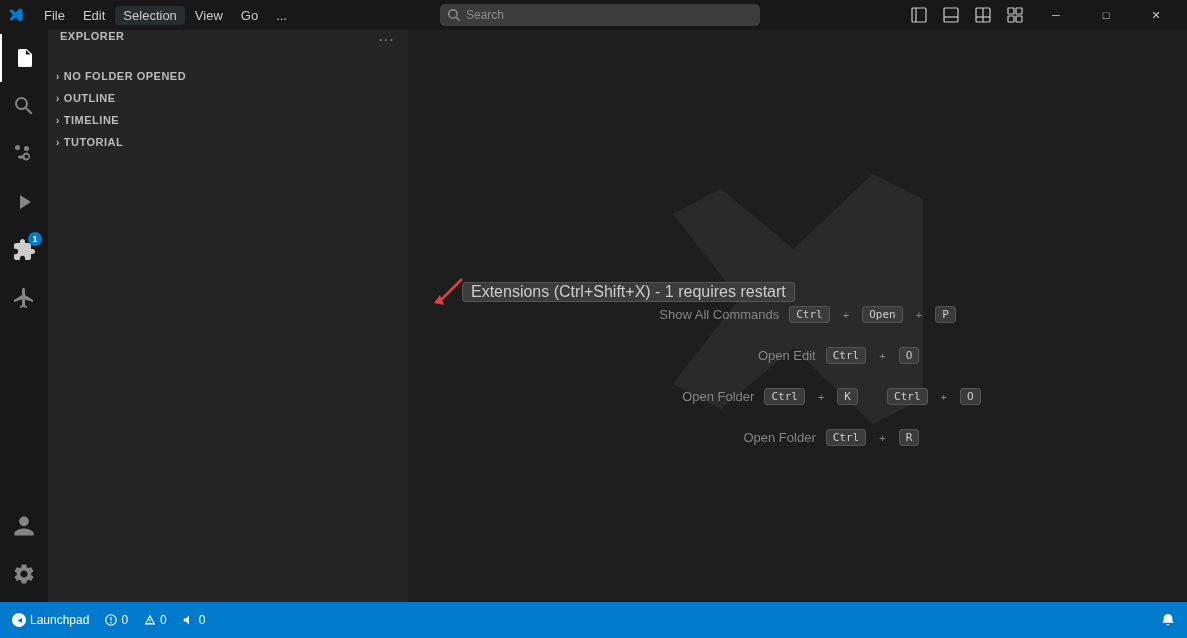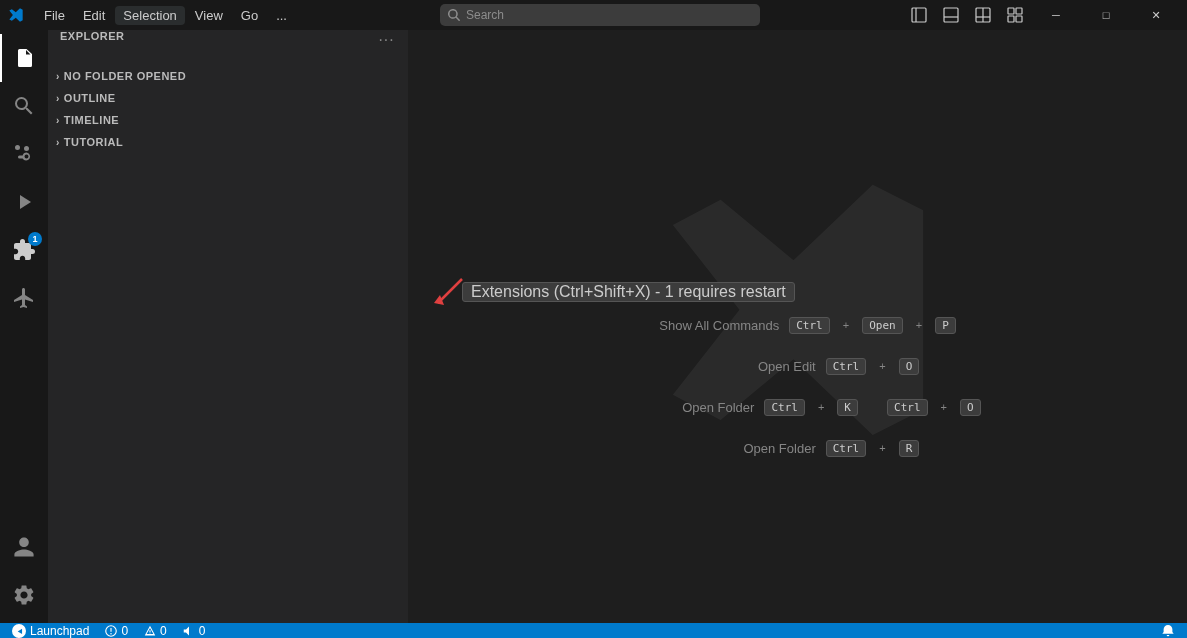--- a/index.html
+++ b/index.html
@@ -271,21 +271,21 @@
     }
     .tooltip-arrow {
       position: absolute;
       left: -28px;
       top: 50%;
       transform: translateY(-50%);
     }
 
     
     .statusbar {
-      height: 15px;
+      height: 36px;
       background: #007acc;
       display: flex;
       align-items: center;
       justify-content: space-between;
       padding: 0 8px;
       flex-shrink: 0;
     }
     .statusbar-left {
       display: flex;
       align-items: center;

